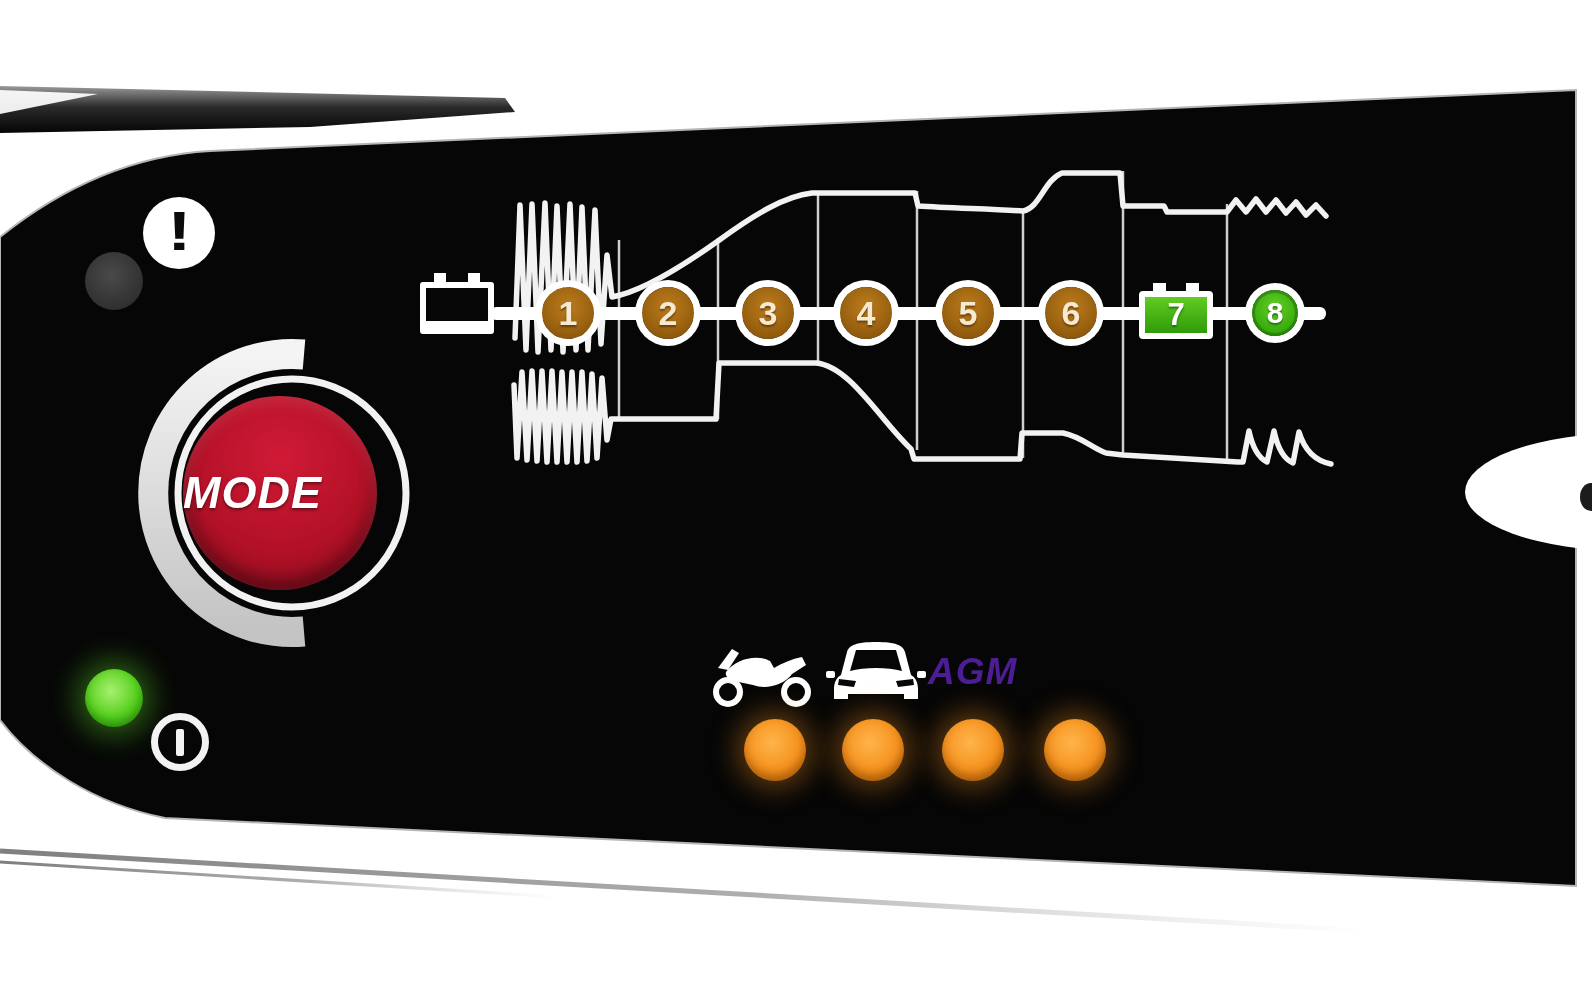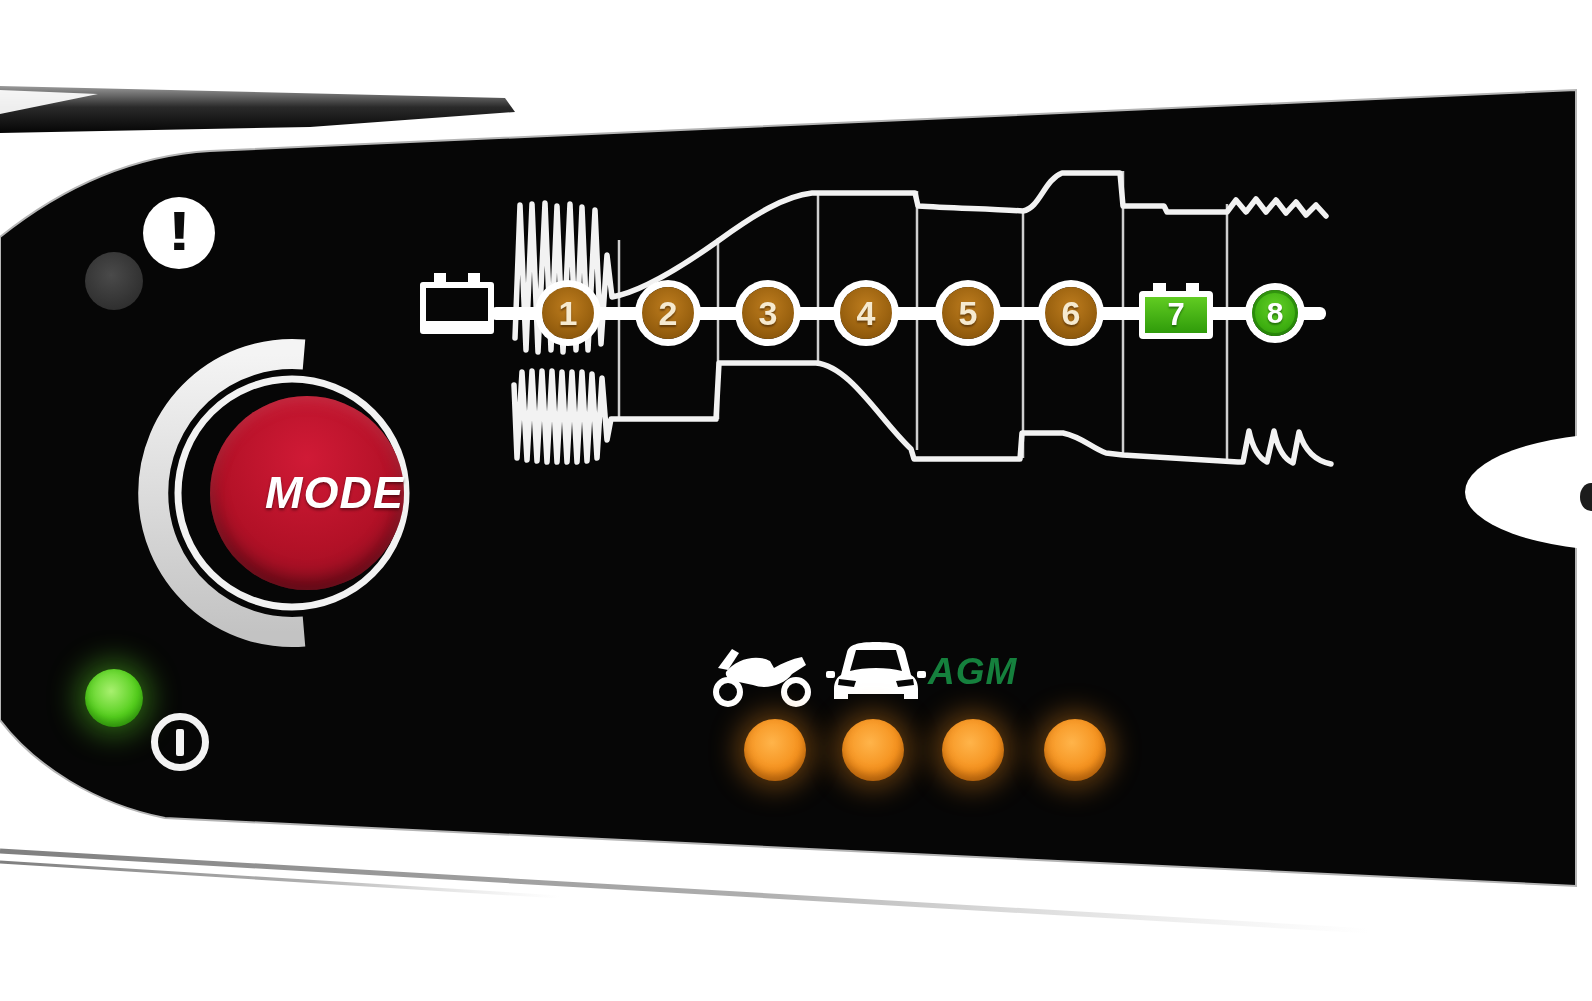--- a/index.html
+++ b/index.html
@@ -39,24 +39,24 @@
 
   
   .power{
     left:151px;top:713px;width:44px;height:44px;border:7px solid #f3f3f3;border-radius:50%;
     display:flex;align-items:center;justify-content:center;
   }
   .power .bar{width:8px;height:27px;background:#f3f3f3;border-radius:2px;}
 
   
   .mode-btn{
-    left:210px;top:396px;width:194px;height:194px;border-radius:50%;
+    left:183px;top:396px;width:194px;height:194px;border-radius:50%;
     background:radial-gradient(circle at 50% 32%, #d01a36, #b31127 55%, #8e0d1f 100%);
     box-shadow:inset 0 6px 14px rgba(255,120,140,.25), inset 0 -10px 18px rgba(0,0,0,.45);
-    display:flex;align-items:center;justify-content:flex-end;cursor:pointer;
+    display:flex;align-items:center;justify-content:flex-start;cursor:pointer;
   }
   .mode-btn span{
     color:#ffffff;font-size:45px;font-weight:900;font-style:italic;letter-spacing:1px;
     text-shadow:0 2px 3px rgba(0,0,0,.45);
   }
 
   
   .src-batt{
     left:420px;top:282px;width:74px;height:52px;
     border:6px solid #ffffff;border-bottom-width:13px;border-radius:3px;background:transparent;
@@ -91,21 +91,21 @@
     font-weight:bold;font-size:31px;color:#ffffff;text-shadow:0 2px 2px rgba(10,70,0,.6);
   }
   .stage-batt .term{position:absolute;top:-14px;width:13px;height:9px;background:#ffffff;}
   .stage-batt .term-l{left:8px;}
   .stage-batt .term-r{right:8px;}
 
   
   .veh-icon{position:absolute;}
   .mode-labels{
     position:absolute;left:928px;top:651px;display:flex;gap:27px;
-    color:#15803d;font-size:37px;font-weight:900;font-style:italic;letter-spacing:1px;
+    color:#4c1d95;font-size:37px;font-weight:900;font-style:italic;letter-spacing:1px;
     white-space:nowrap;
   }
 </style>
 </head>
 <body>
 
 <div class="stage-root">
 
   <svg class="bg" width="1592" height="1001" viewBox="0 0 1592 1001">
     <defs>

